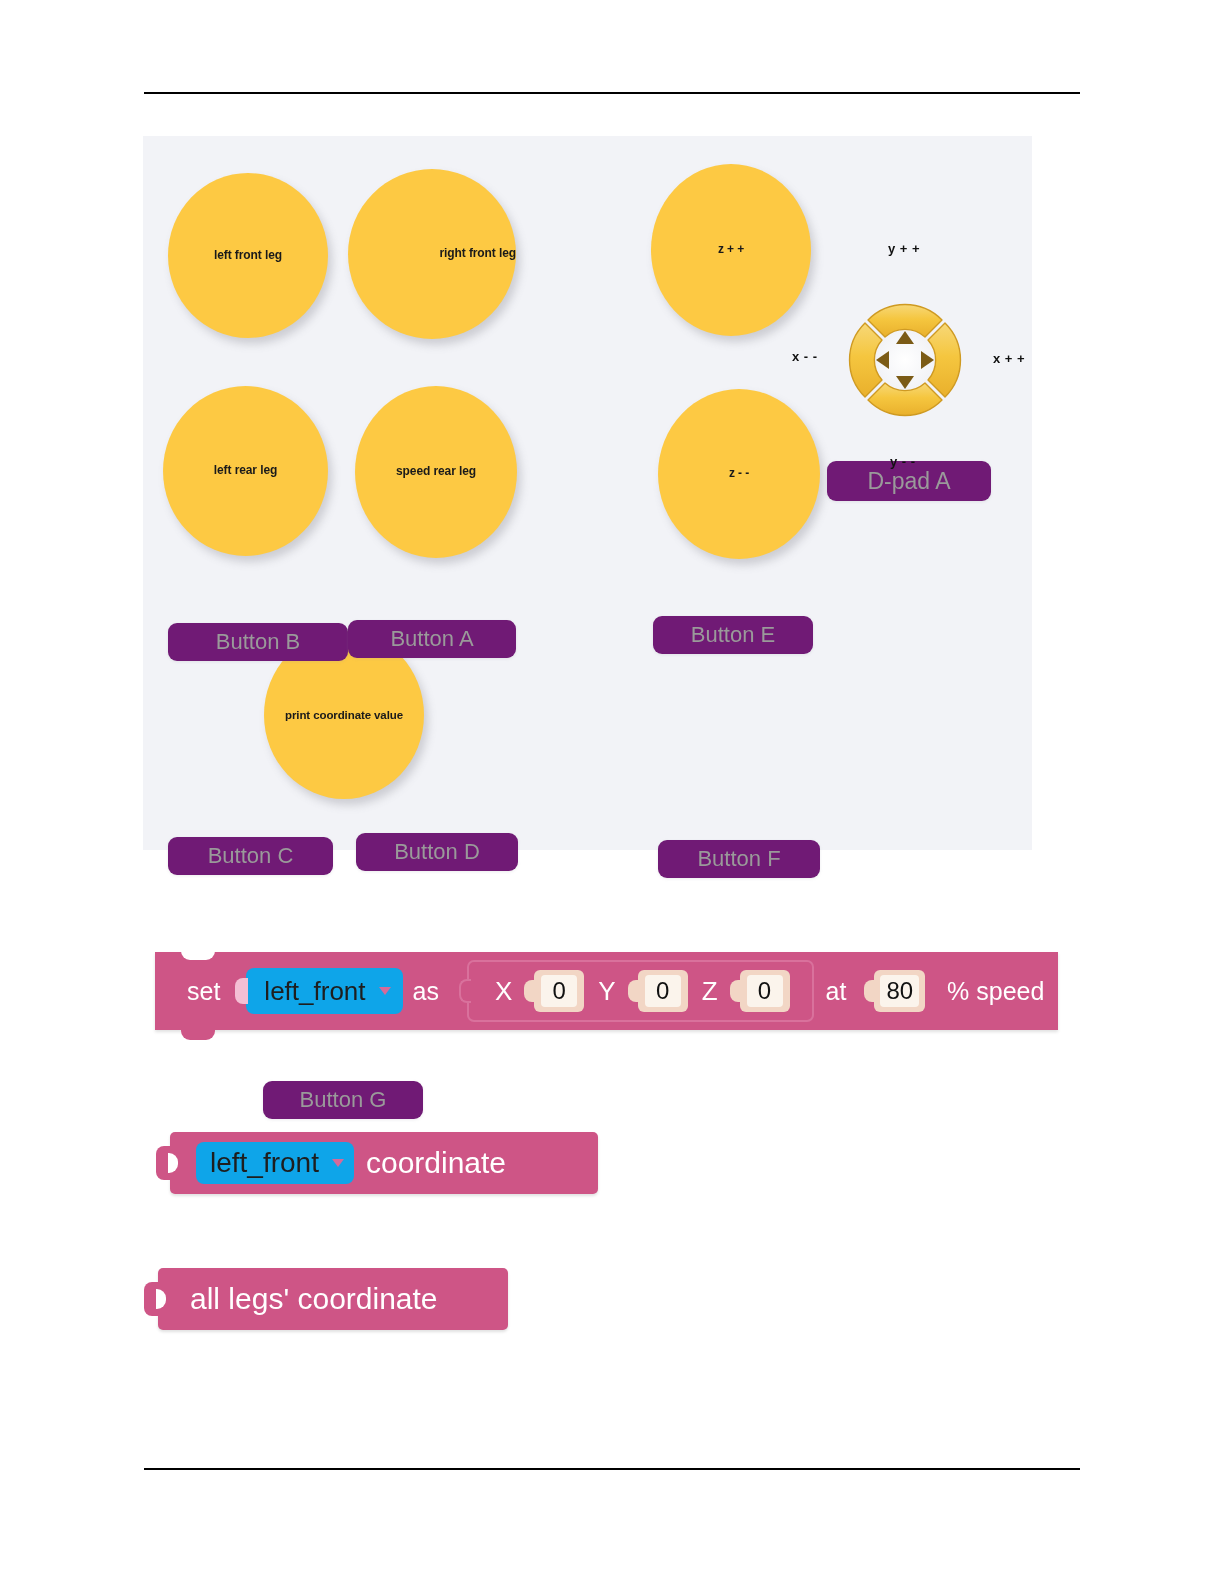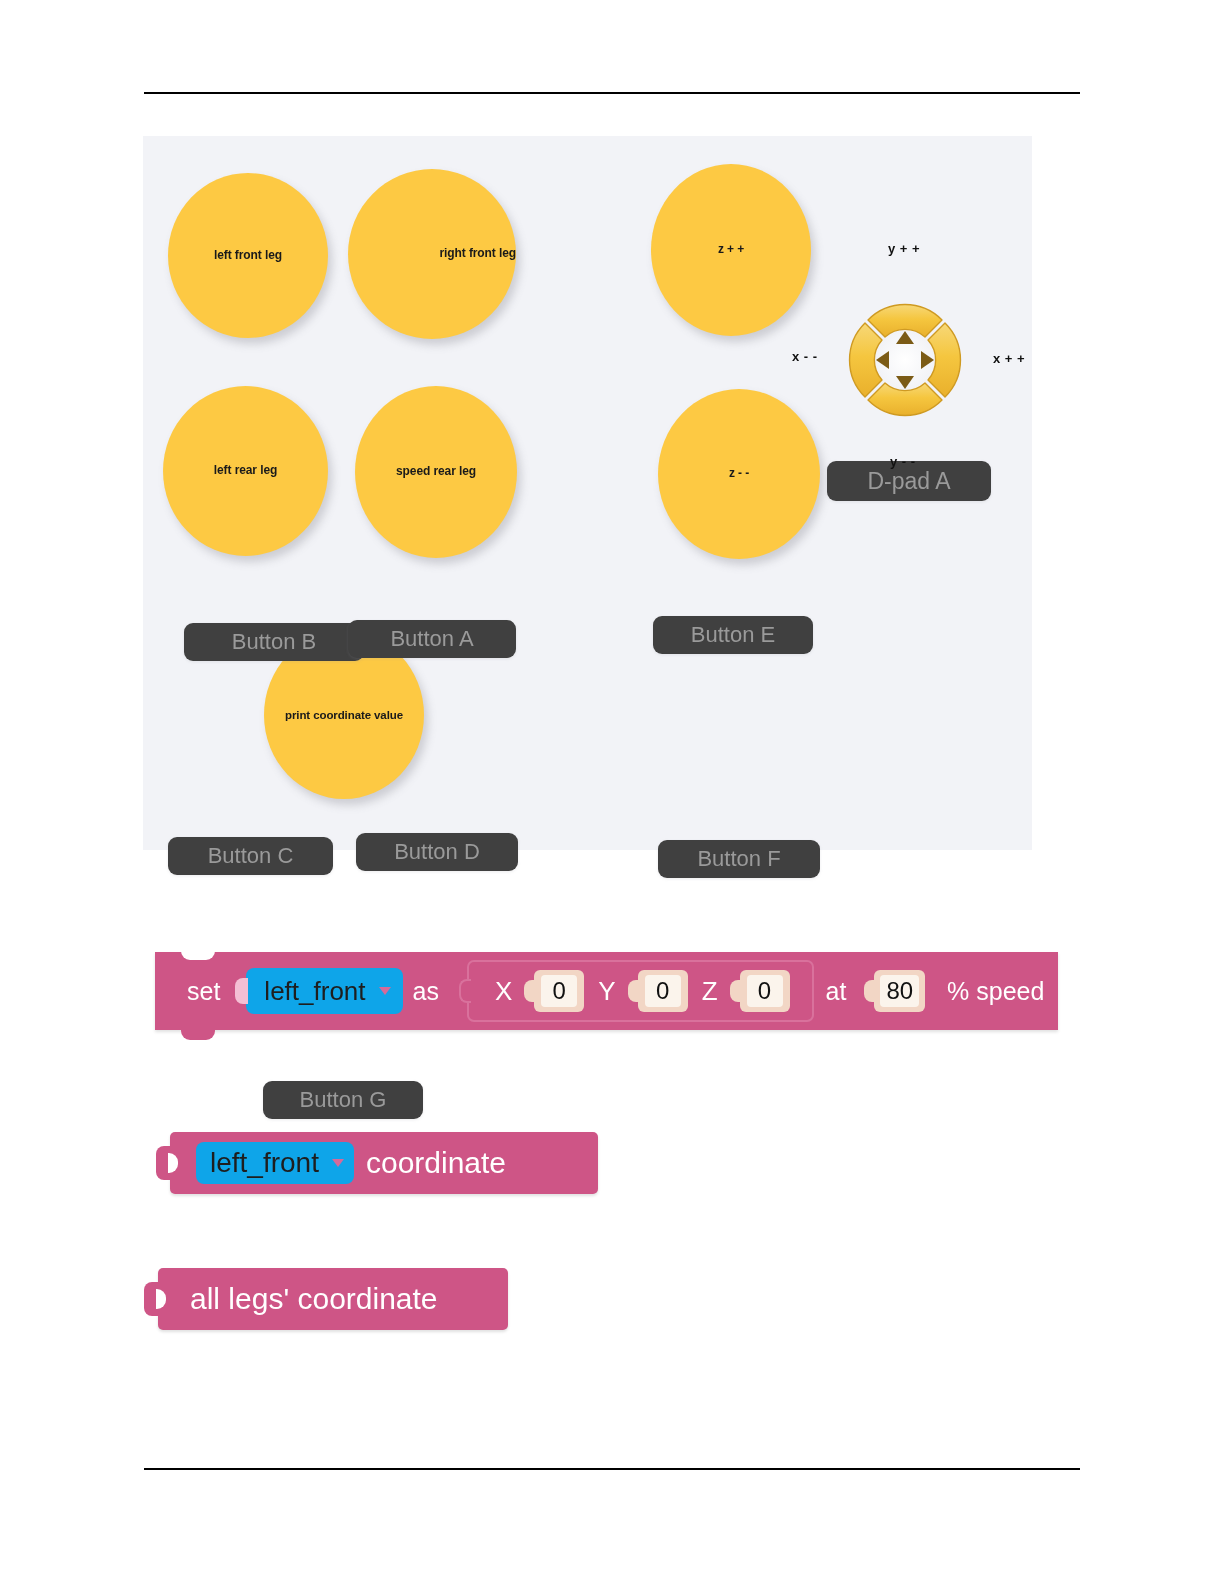--- a/index.html
+++ b/index.html
@@ -49,21 +49,21 @@
     font-weight: bold;
     font-size: 12px;
     letter-spacing: -0.1px;
     line-height: 1.1;
     user-select: none;
   }
   .round-btn.small-label { font-size: 11.5px; }
 
   .name-chip {
     position: absolute;
-    background: #404040;
+    background: #701a75;
     border-radius: 9px;
     height: 38px;
     display: flex;
     align-items: center;
     justify-content: center;
     color: #9a9a9a;
     font-size: 22px;
     font-family: "Liberation Sans", sans-serif;
     box-shadow: 0 1px 3px rgba(150,150,160,0.18);
     user-select: none;
@@ -314,21 +314,21 @@
 <body>
 
 <div class="page-rule" id="rule-top"></div>
 <div class="page-rule" id="rule-bottom"></div>
 
 <div id="control-panel">
 
   <div class="round-btn" style="left:25px; top:37px; width:160px; height:165px;">
     <span>left front leg</span>
   </div>
-  <div class="name-chip" style="left:41px; top:487px; width:180px;">
+  <div class="name-chip" style="left:25px; top:487px; width:180px;">
     <span>Button B</span>
   </div>
 
   <div class="round-btn" style="left:205px; top:33px; width:168px; height:170px;justify-content:flex-end;">
     <span>right front leg</span>
   </div>
   <div class="name-chip" style="left:205px; top:484px; width:168px;">
     <span>Button A</span>
   </div>
 

